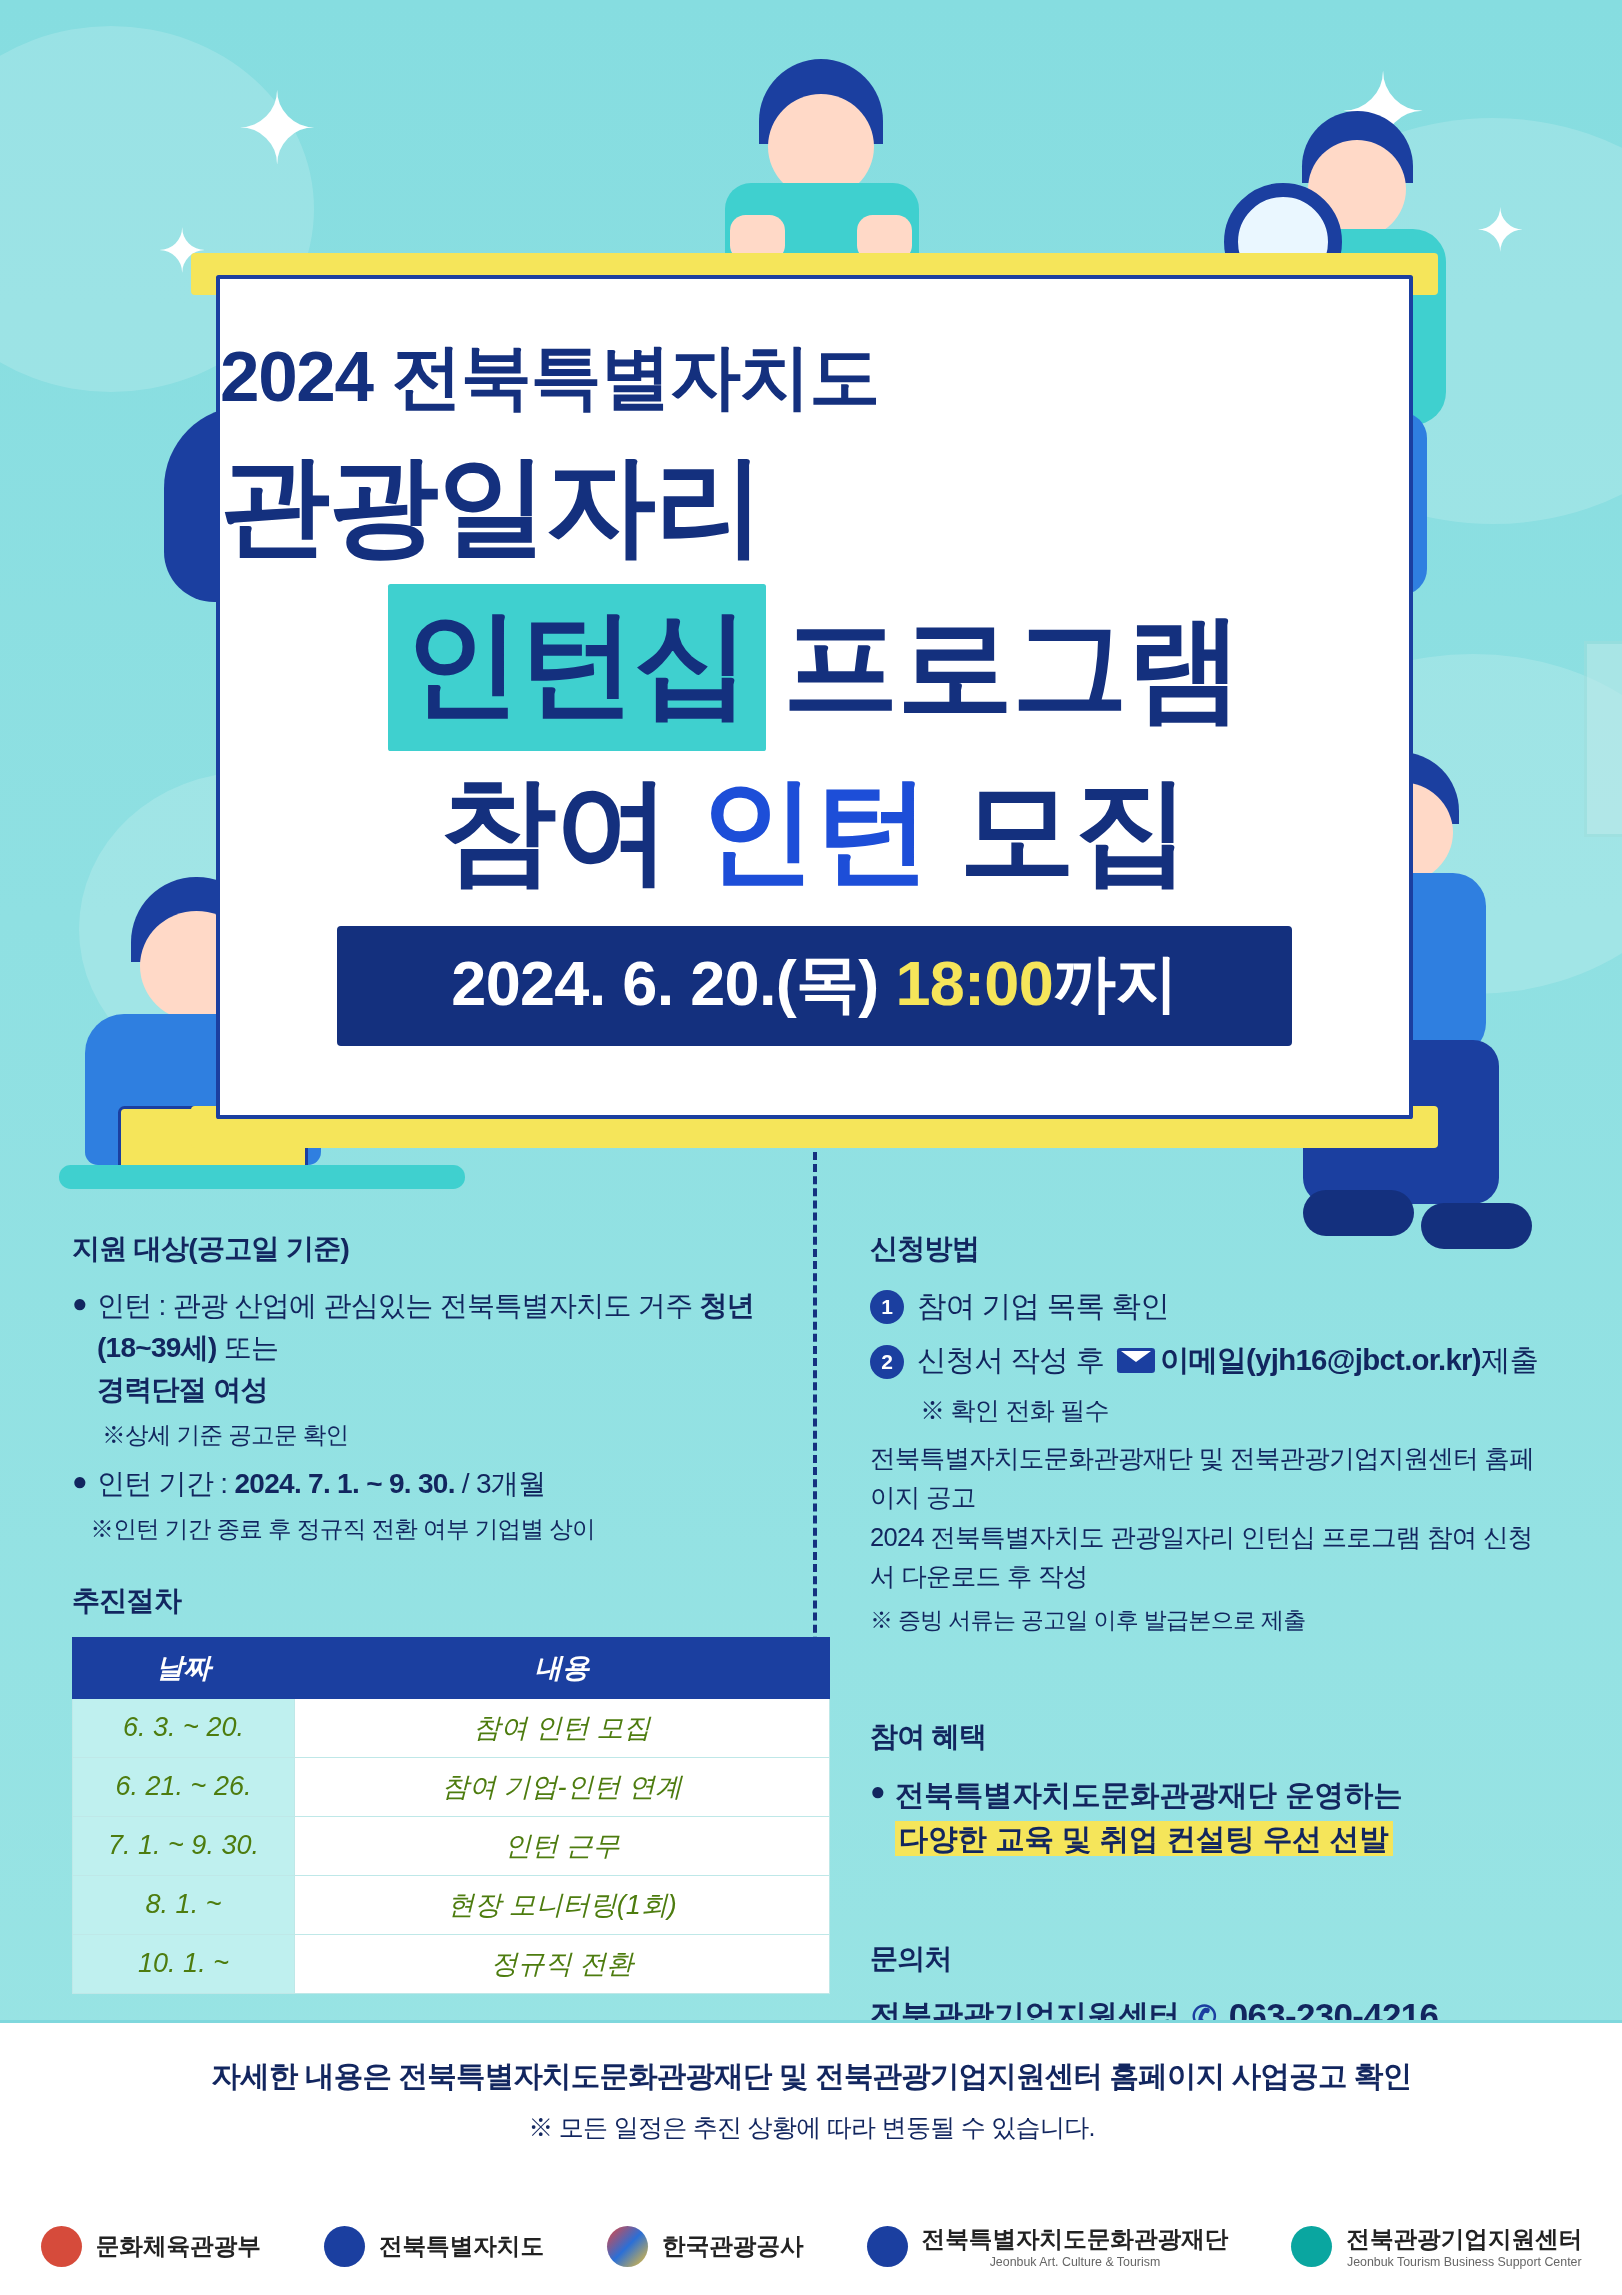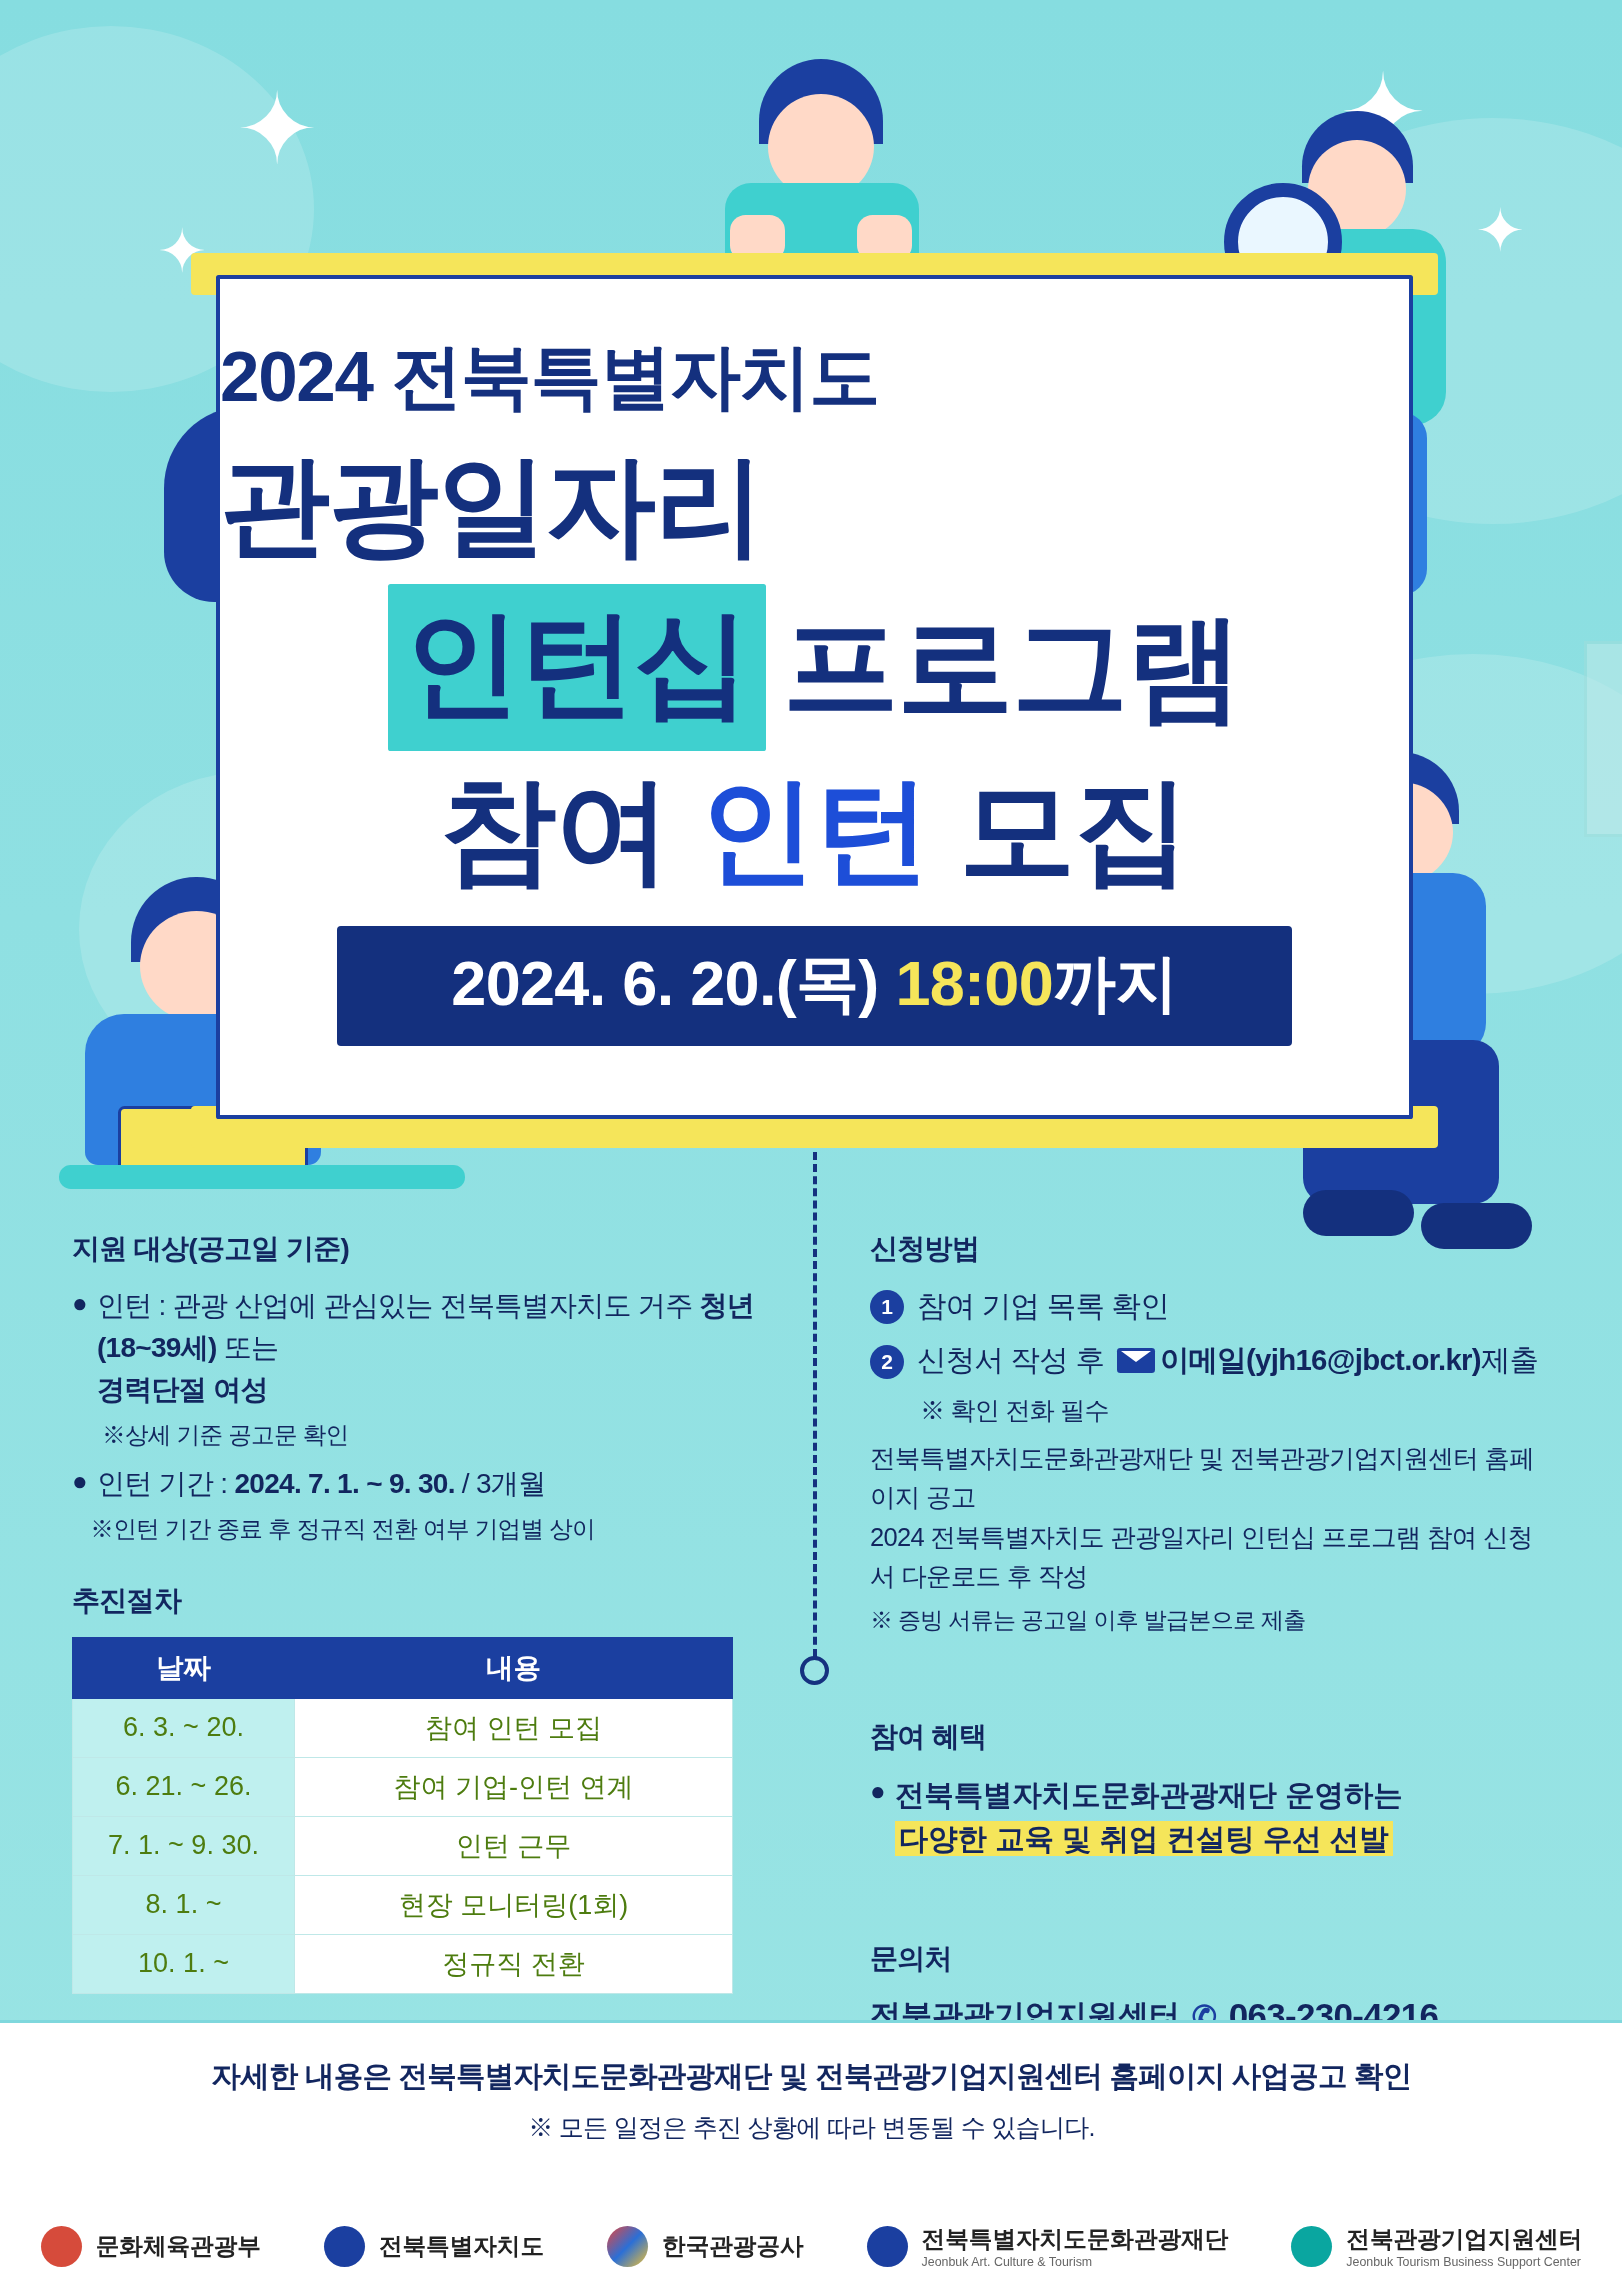--- a/index.html
+++ b/index.html
@@ -89,21 +89,21 @@
   h2.sec.mt { margin-top: 35px; }
 
   .bullet-row { display: flex; align-items: flex-start; gap: 9.2px; margin-bottom: 6.5px; }
   .dot { font-size: 26px; line-height: 1.45; color: #12265f; }
   .btxt { font-size: 28px; line-height: 1.5; letter-spacing: -0.7px; }
   .btxt b { font-weight: 800; }
   .note { font-size: 23.6px; line-height: 1.5; margin: 2.6px 0 10.5px 30px; letter-spacing: -0.7px; }
   .note2 { font-size: 23.6px; line-height: 1.5; margin: 1.3px 0 6.5px 18.3px; letter-spacing: -0.7px; }
 
   
-  table.sched { border-collapse: collapse; width: 661px; margin-top: 11.8px; }
+  table.sched { border-collapse: collapse; width: 758px; margin-top: 11.8px; font-style: italic; }
   table.sched th {
     background: #1b3fa0; color: #ffffff; font-size: 27.5px; font-weight: 700;
     padding: 11.8px 0; border: 1.3px solid #1b3fa0;
   }
   table.sched td {
     font-size: 27px; padding: 11px 0; text-align: center; border: 1.3px solid #bfe8e8;
     color: #4d7c0f;
   }
   table.sched td.date { background: #bff0ef; width: 222px; }
   table.sched td.desc { background: #ffffff; }
@@ -142,21 +142,21 @@
   }
   .footer .fline {
     text-align: center; color: #12265f; letter-spacing: -0.7px;
   }
   .f1 { font-size: 29.4px; font-weight: 800; margin-top: 34px; }
   .f2 { font-size: 25px; margin-top: 14.4px; }
   .logos {
     position: absolute; left: 0; bottom: 26px; width: 1623px;
     display: flex; justify-content: center; align-items: center; gap: 63px;
   }
-  .logo { display: flex; align-items: center; gap: 14px; color: #222; }
+  .logo { display: flex; align-items: center; gap: 14px; color: #222; text-align: center; }
   .logo .mark { width: 41px; height: 41px; border-radius: 50%; }
   .m1 { background: #d64b3b; }
   .m2 { background: #1b3fa0; border-radius: 3.9px; }
   .m3 { background: linear-gradient(135deg,#e8453c 0%,#2b6fd6 50%,#f2c230 100%); }
   .m4 { background: #1b3fa0; border-radius: 3.9px; }
   .m5 { background: #0aa6a0; border-radius: 3.9px; }
   .logo .lt { font-size: 23.6px; font-weight: 700; }
   .logo .lt small { display: block; font-size: 12.4px; font-weight: 400; color: #666; }
 
   

